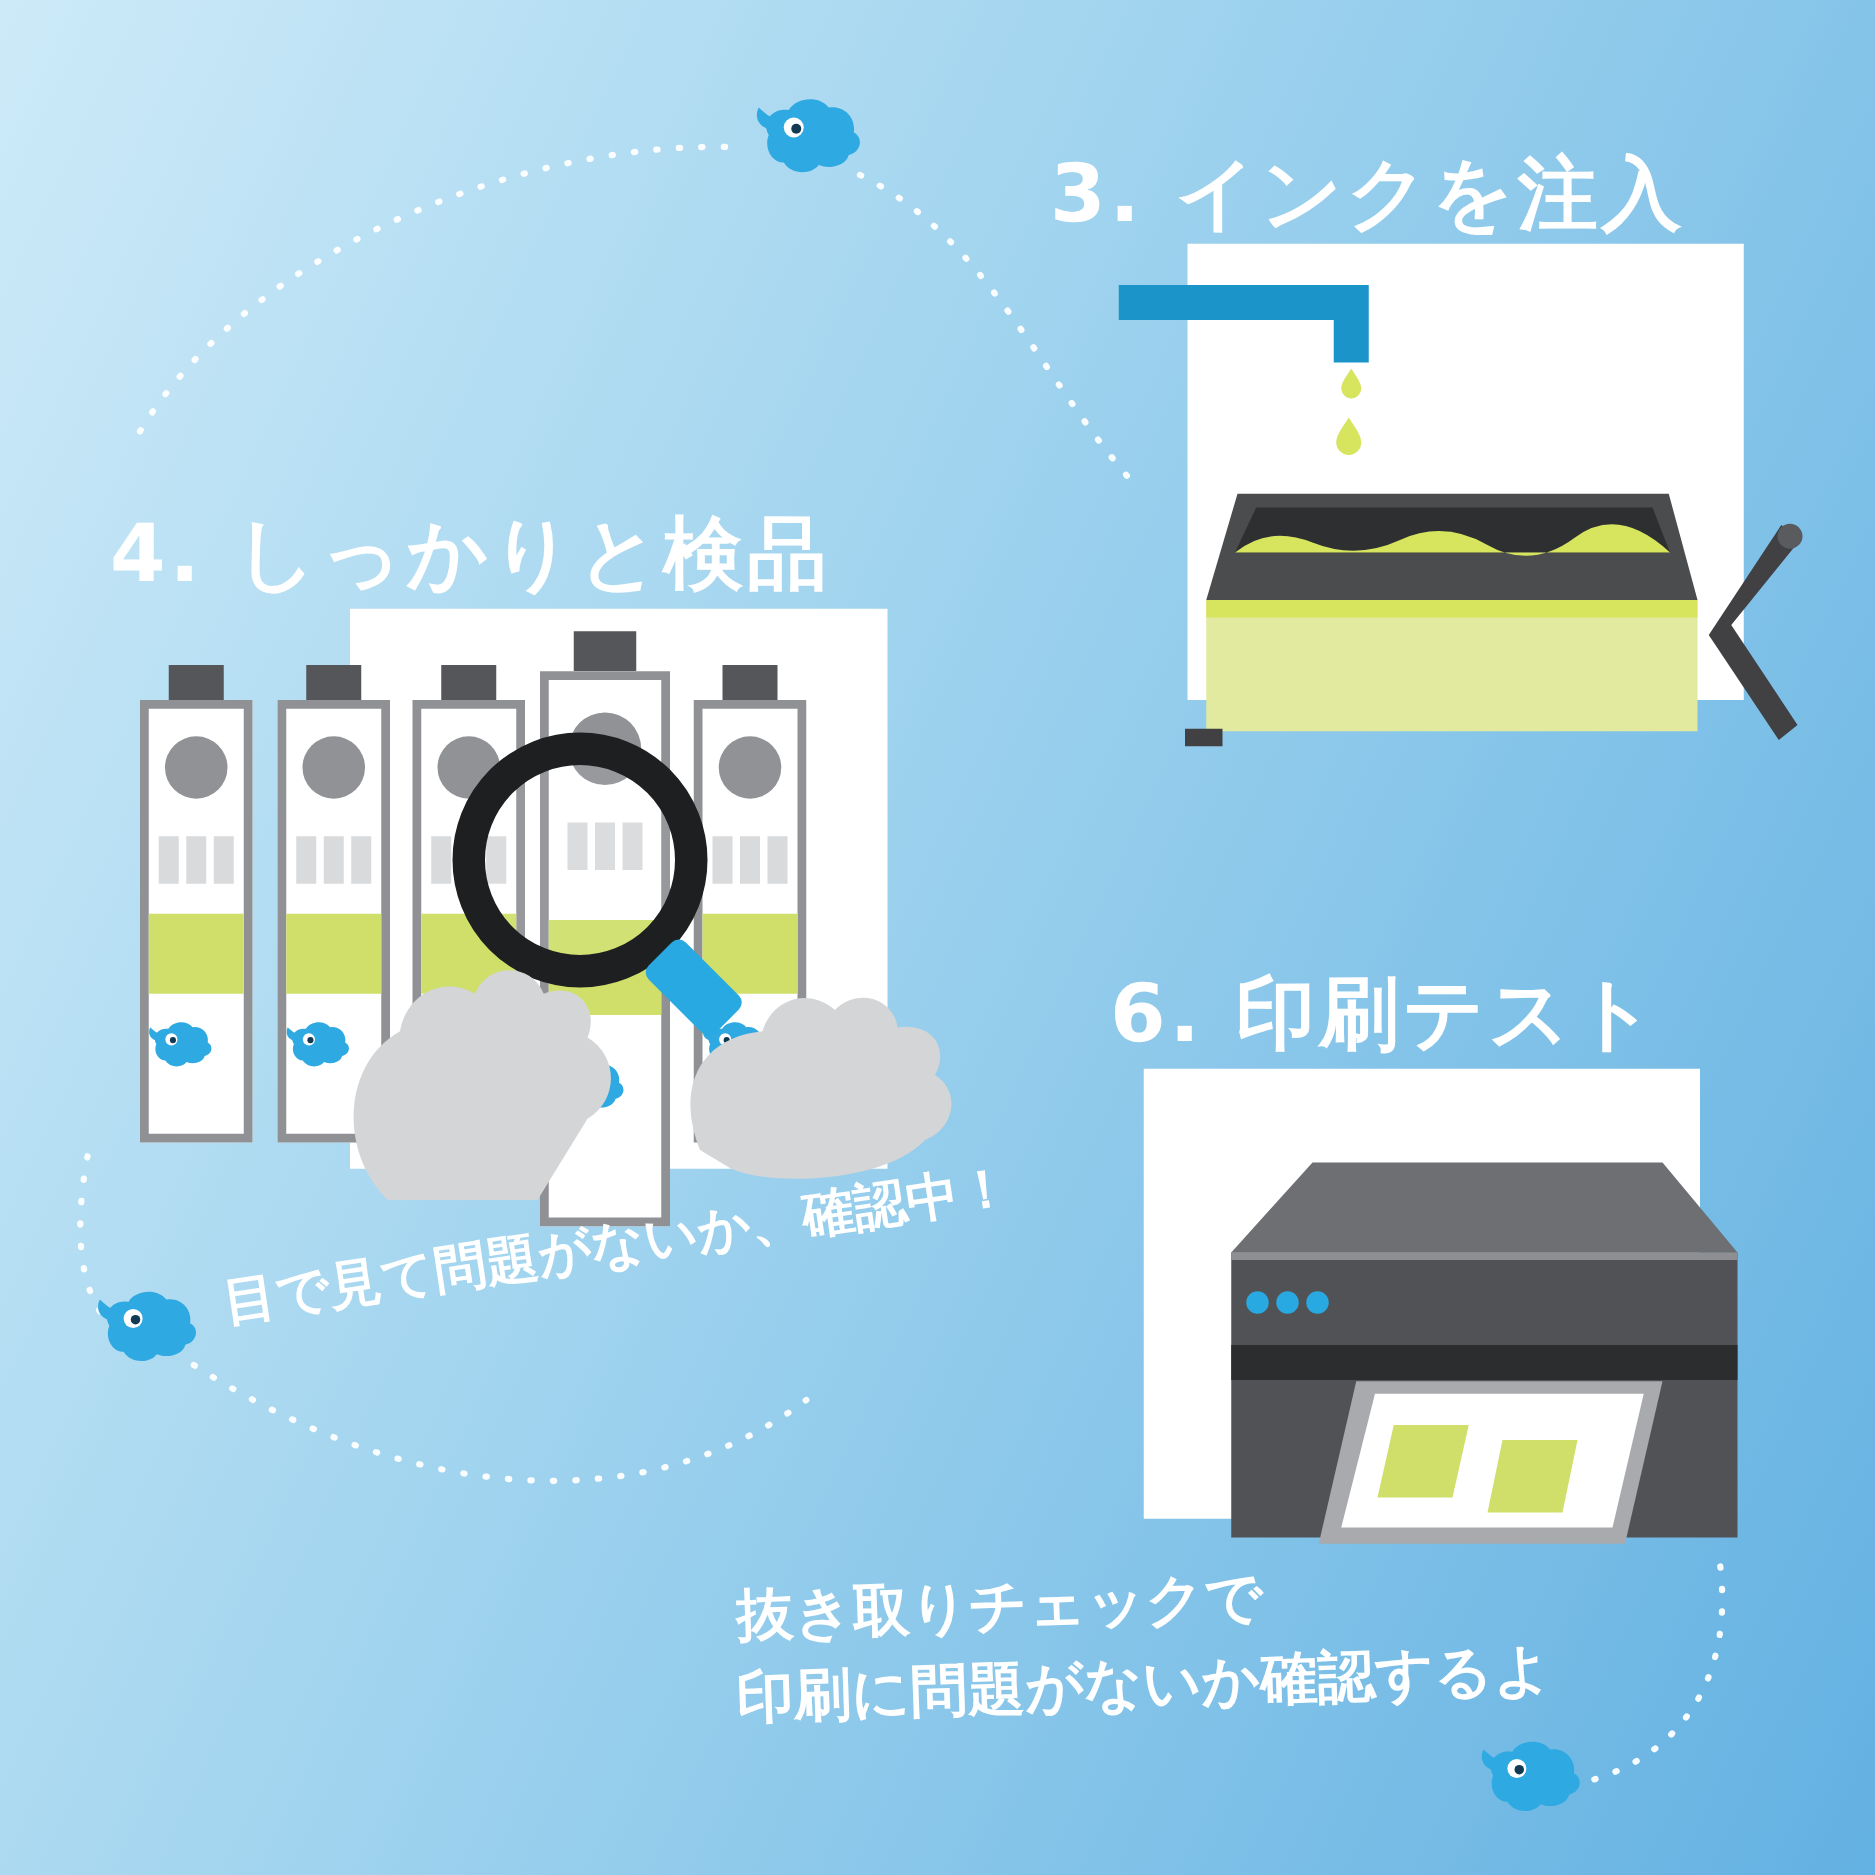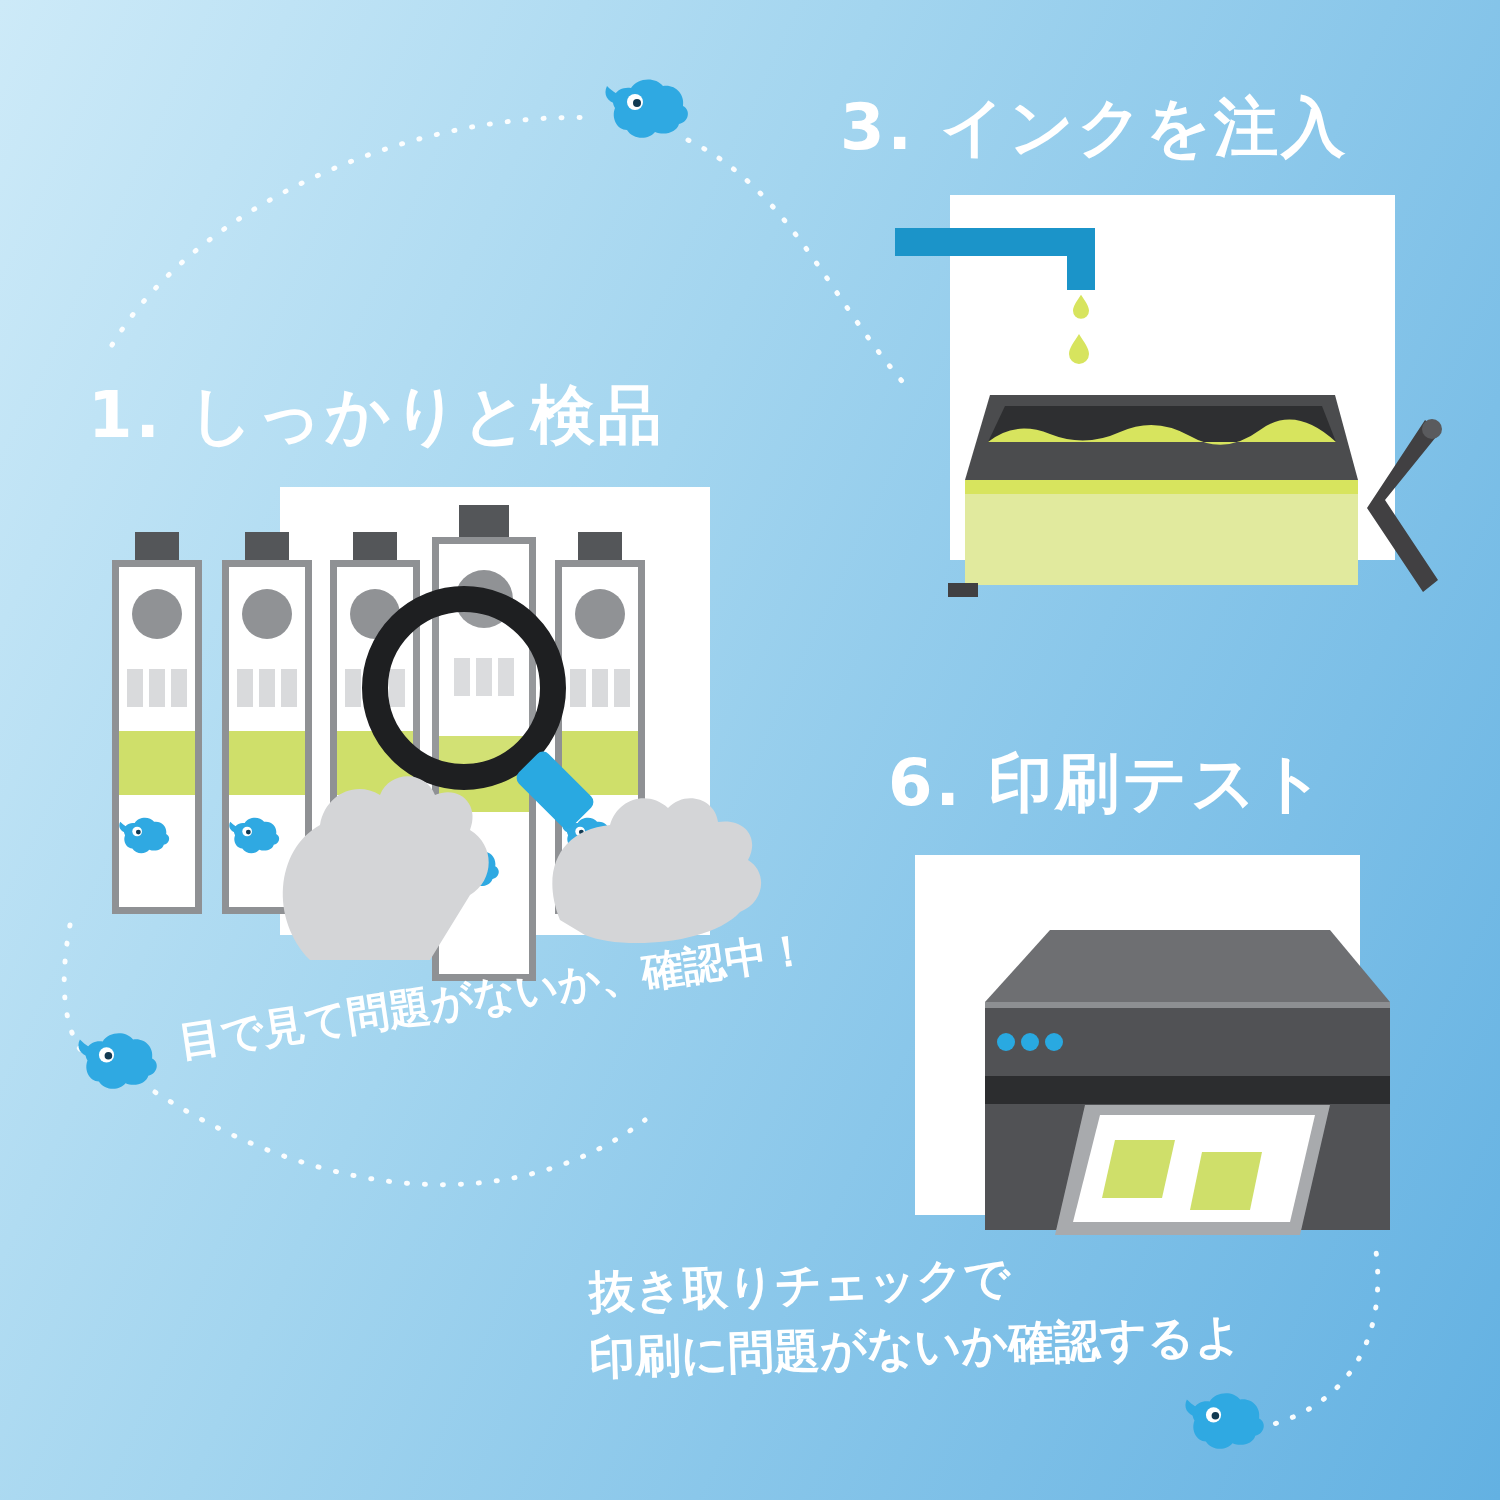--- a/index.html
+++ b/index.html
@@ -18,21 +18,21 @@
   body{width:1500px;height:1500px;overflow:hidden;font-family:"DejaVu Sans","Liberation Sans",sans-serif;}
   .canvas{
     position:relative;width:1500px;height:1500px;
     background:linear-gradient(115deg,var(--bg-from) 0%,#a3d5ef 40%,var(--bg-to) 100%);
     overflow:hidden;
   }
   .decor{position:absolute;left:0;top:0;z-index:0;}
   .abs{position:absolute;}
   .title{
     position:absolute;color:#fff;font-weight:800;font-size:64px;
-    letter-spacing:3px;white-space:nowrap;z-index:6;
+    letter-spacing:3px;white-space:nowrap;z-index:6;margin-top:28px;
   }
   .caption{
     position:absolute;color:#fff;font-weight:700;white-space:nowrap;z-index:7;
   }
   .sheet{position:absolute;background:#fff;z-index:1;}
   
   .cartridge{position:absolute;z-index:3;}
   .cartridge.front{z-index:4;}
   .cart-cap{width:48%;height:28px;background:#545659;margin:0 auto;}
   .cart-body{border:7px solid #8f9194;background:#fff;}
@@ -99,21 +99,21 @@
       <polygon points="125,216 442,216 456,252 108,252" fill="#2e2f31"></polygon>
       <path d="M108 252 Q135 230 170 244 T240 242 T310 246 T380 240 T456 252 Z" fill="var(--ink-green,#d7e45e)"></path>
       <rect x="85" y="290" width="393" height="105" fill="var(--pale-green,#e1ea9e)"></rect>
       <rect x="85" y="290" width="393" height="14" fill="var(--ink-green,#d7e45e)"></rect>
       <rect x="68" y="393" width="30" height="14" fill="#414042"></rect>
       <path d="M545 230 L560 242 L505 310 L558 390 L543 402 L487 318 Z" fill="#414042"></path>
       <circle cx="552" cy="239" r="10" fill="#5a5b5e"></circle>
     </g>
   </svg>
 
-  <div class="title" style="left:88px;top:372px;">1. しっかりと検品</div>
+  <div class="title" style="left:88px;top:372px;">4. しっかりと検品</div>
 
   <div class="sheet" style="left:280px;top:487px;width:430px;height:448px;"></div>
 
   <div class="cartridge" style="left:112px;top:532px;width:90px;">
     <div class="cart-cap"></div>
     <div class="cart-body" style="height:340px;">
       <div class="cart-circle"></div>
       <div class="cart-bars">
           <span></span>
           <span></span>

